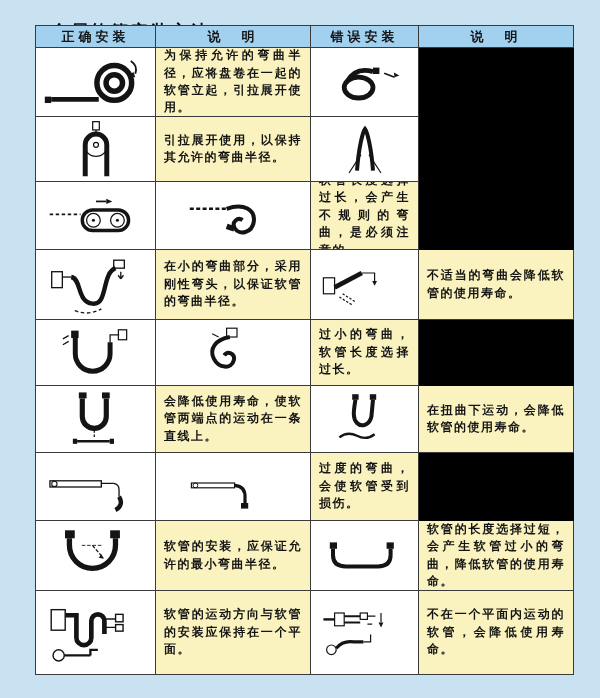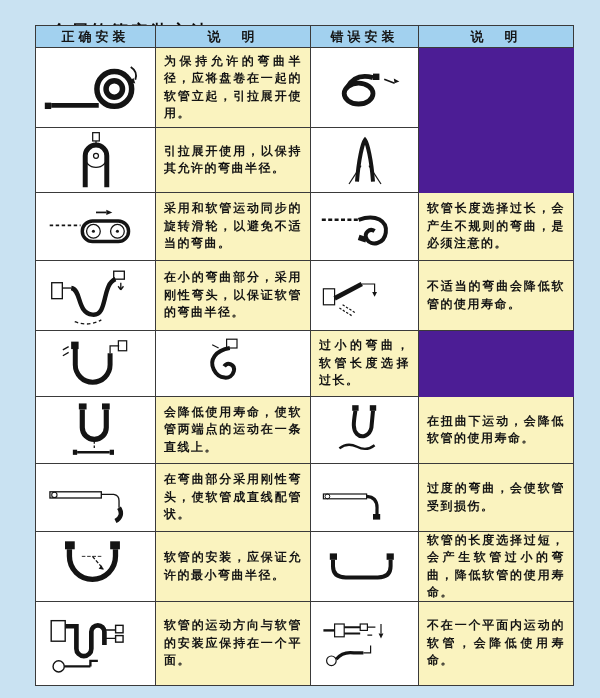--- a/index.html
+++ b/index.html
@@ -12,38 +12,38 @@
     background:var(--page-bg);
     font-family:"Liberation Sans", sans-serif;color:var(--ink);
   }
   .title{
     margin:16px;padding:4px 0 0 35px;font-size:17px;font-weight:bold;
     letter-spacing:3px;color:#0a0a0a;font-family:"DejaVu Sans", sans-serif;
   }
   .hose-table{
     position:absolute;left:35px;top:25px;width:538px;
     border-top:1px solid var(--border);border-left:1px solid var(--border);
-    background:#4c1d95;
+    background:#000000;
   }
   .row{display:grid;grid-template-columns:120px 155px 108px 155px;}
   .cell{
     border-right:1px solid var(--border);border-bottom:1px solid var(--border);
     box-sizing:border-box;overflow:hidden;
   }
   .hcell{
     background:var(--header-bg);height:22px;display:flex;align-items:center;
     justify-content:center;font-size:13px;font-weight:bold;letter-spacing:4px;
   }
   .img-cell{background:var(--cell-bg);display:flex;align-items:center;justify-content:center;}
   .desc-cell{
     background:var(--desc-bg);display:flex;align-items:center;
     padding:4px 8px;font-size:12px;font-weight:bold;line-height:1.45;
     letter-spacing:1.5px;text-align:justify;
   }
-  .r0{height:80px}.r1{height:65px}.r2{height:68px}.r3{height:70px}.r4{height:66px}
+  .r0{height:69px}.r1{height:65px}.r2{height:68px}.r3{height:70px}.r4{height:66px}
   .r5{height:67px}.r6{height:68px}.r7{height:70px}.r8{height:84px}
   svg{display:block;}
   .stk{fill:none;stroke:#141414;}
 </style>
 </head>
 <body>
 
 <h1 class="title">金属软管安装方法</h1>
 
 <div class="hose-table">
@@ -108,23 +108,20 @@
         <line class="stk" x1="6" y1="33" x2="42" y2="33" stroke-width="2" stroke-dasharray="4 3"></line>
         <path class="stk" d="M56,28 h30 a12,12 0 0 1 0,24 h-30 a12,12 0 0 1 0,-24 z" stroke-width="4"></path>
         <circle class="stk" cx="57" cy="40" r="8" stroke-width="1.5"></circle>
         <circle class="stk" cx="85" cy="40" r="8" stroke-width="1.5"></circle>
         <circle cx="57" cy="40" r="1.8" fill="#141414"></circle>
         <circle cx="85" cy="40" r="1.8" fill="#141414"></circle>
         <line class="stk" x1="60" y1="18" x2="72" y2="18" stroke-width="2"></line>
         <path d="M72,15 l7,3 l-7,3 z" fill="#141414"></path>
       </svg>
     </div>
-    <div class="cell desc-cell">
-        <span>采用和软管运动同步的旋转滑轮，以避免不适当的弯曲。</span>
-      </div>
     <div class="cell img-cell">
       <svg width="96" height="60" viewBox="0 0 120 70">
         <line class="stk" x1="6" y1="26" x2="52" y2="26" stroke-width="3" stroke-dasharray="5 3"></line>
         <path class="stk" d="M52,26 C74,18 88,28 86,42 C84,56 68,60 62,50 C58,42 66,36 72,40" stroke-width="5"></path>
         <rect x="52" y="46" width="10" height="7" fill="#141414" transform="rotate(18 57 49)"></rect>
       </svg>
     </div>
     <div class="cell desc-cell">
         <span>软管长度选择过长，会产生不规则的弯曲，是必须注意的。</span>
       </div>
@@ -210,23 +207,20 @@
 
   <div class="row r6">
     <div class="cell img-cell">
       <svg width="112" height="62" viewBox="0 0 120 70">
         <rect class="stk" x="8" y="28" width="58" height="7" stroke-width="1.5"></rect>
         <circle class="stk" cx="13" cy="31.5" r="3" stroke-width="1.2"></circle>
         <path class="stk" d="M66,31 h14 q6,1 6,7 v8" stroke-width="1.5"></path>
         <path class="stk" d="M86,46 c4,6 2,12 -4,15" stroke-width="5"></path>
       </svg>
     </div>
-    <div class="cell desc-cell">
-        <span>在弯曲部分采用刚性弯头，使软管成直线配管状。</span>
-      </div>
     <div class="cell img-cell">
       <svg width="96" height="62" viewBox="0 0 120 70">
         <rect class="stk" x="8" y="30" width="54" height="6" stroke-width="1.5"></rect>
         <circle class="stk" cx="13" cy="33" r="3" stroke-width="1.2"></circle>
         <path class="stk" d="M62,33 q14,1 13,16 v6" stroke-width="4"></path>
         <rect x="70" y="55" width="9" height="7" fill="#141414"></rect>
       </svg>
     </div>
     <div class="cell desc-cell">
         <span>过度的弯曲，会使软管受到损伤。</span>

